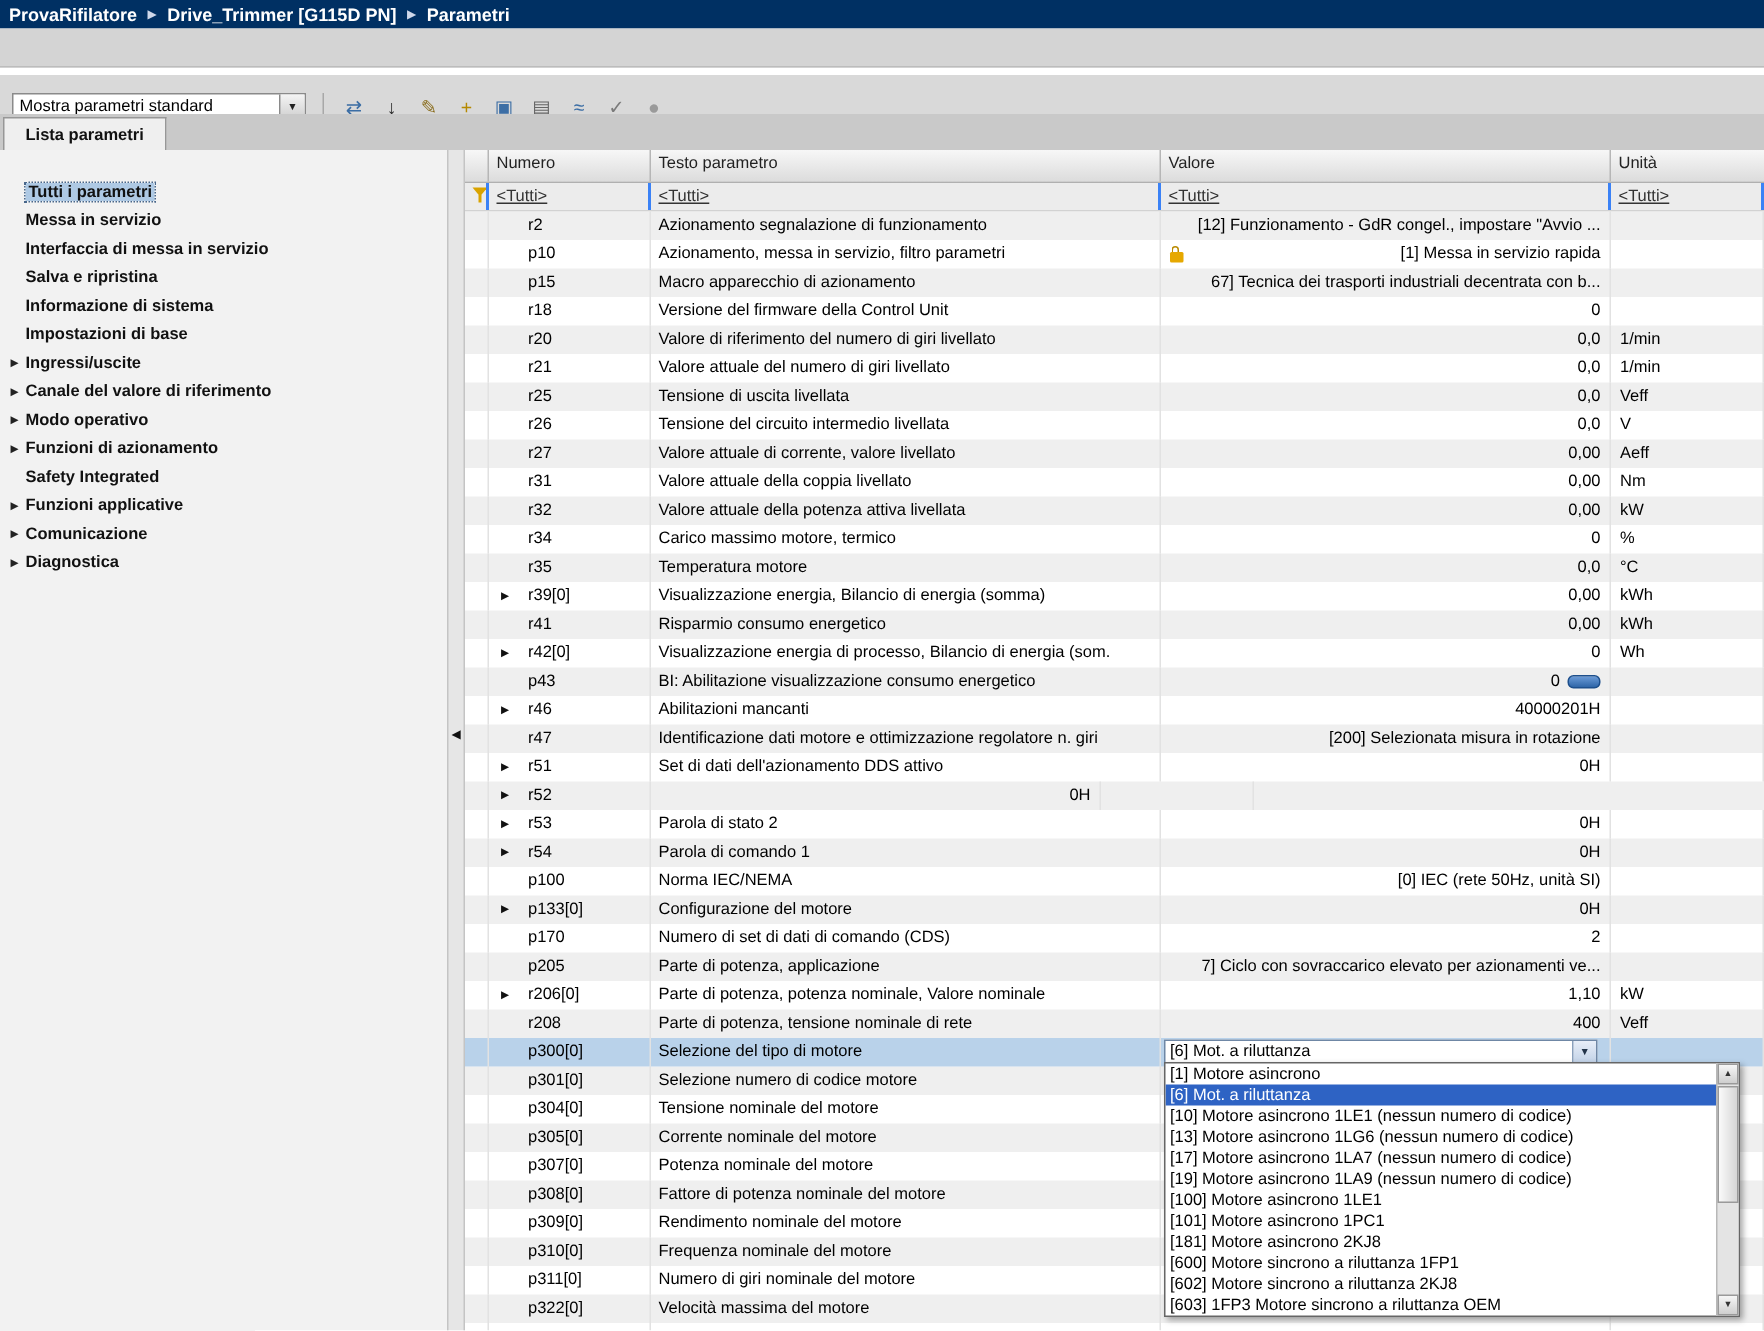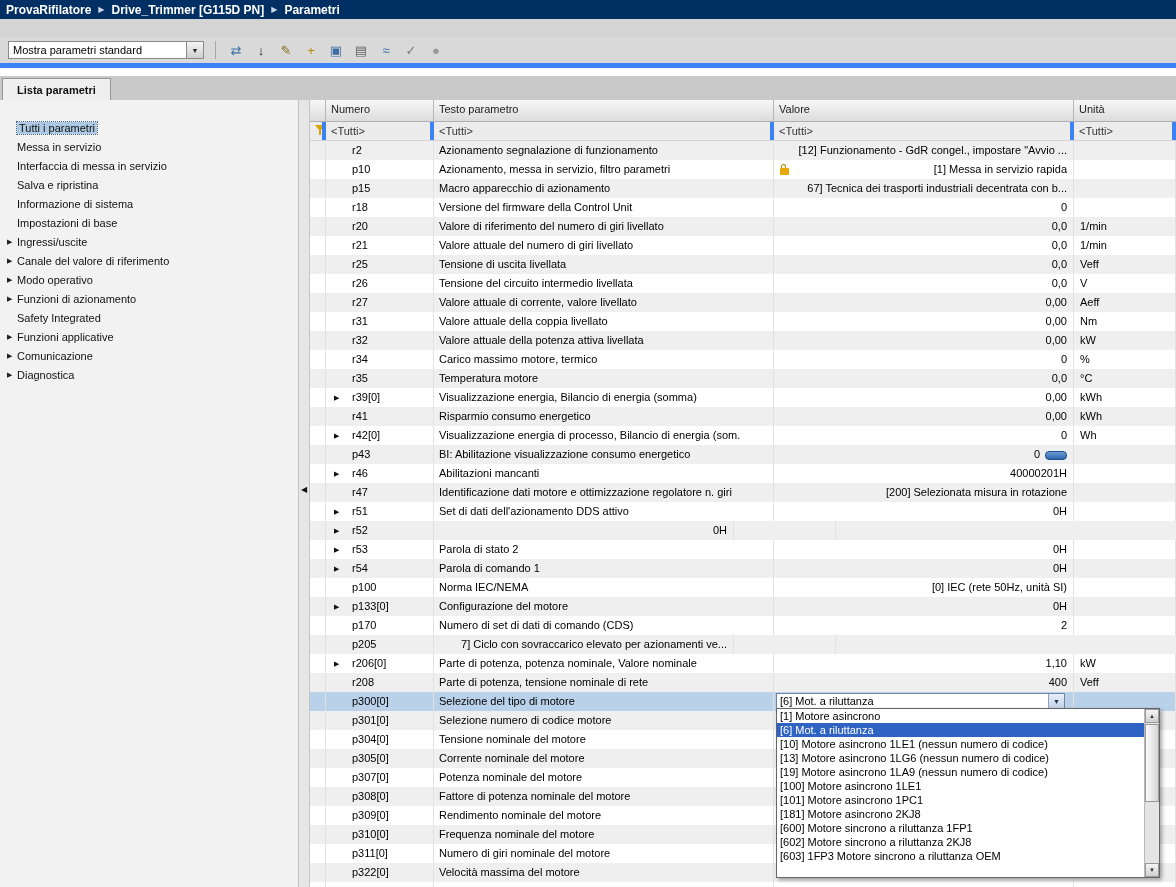--- a/index.html
+++ b/index.html
@@ -13,23 +13,23 @@
     position:absolute;left:0;top:0;width:100%;height:19px;box-sizing:border-box;
     background:var(--bcbg,#003063);color:#fff;font-size:12px;font-weight:bold;
     display:flex;align-items:center;gap:7px;padding-left:6px;white-space:nowrap;
   }
   .breadcrumb .sep{font-size:8px;color:#cfd8ea;font-weight:normal;}
   .breadcrumb .crumb{cursor:default;}
   
   .strip{position:absolute;left:0;top:19px;width:100%;height:26px;background:#d4d4d4;border-bottom:1px solid #bcbcbc;box-sizing:border-box;}
   
   .toolbar{
-    position:absolute;left:0;top:37px;width:100%;height:31px;box-sizing:border-box;
-    background:#d9d9d9;border-bottom:5px solid #3b82f6;
-    display:flex;align-items:center;padding-left:8px;gap:4px;
+    position:absolute;left:0;top:50px;width:100%;height:31px;box-sizing:border-box;
+    background:#d9d9d9;border-bottom:1px solid #3b82f6;
+    display:flex;align-items:flex-end;padding-left:8px;gap:4px;
   }
   .select{
     width:196px;height:18px;background:#fff;border:1px solid #8a8a8a;box-sizing:border-box;
     display:flex;align-items:center;font-size:11px;padding-left:4px;cursor:default;
   }
   .select .sval{flex:1;overflow:hidden;white-space:nowrap;}
   .select .sbtn{width:16px;height:16px;background:linear-gradient(#f4f4f4,#cfcfcf);border-left:1px solid #8a8a8a;
     display:flex;align-items:center;justify-content:center;font-size:7px;color:#222;}
   .vsep{width:1px;height:18px;background:#a8a8a8;margin:0 7px;}
   .tbicons{display:flex;align-items:center;gap:7px;}
@@ -41,37 +41,37 @@
     background:#efefef;border:1px solid #979797;border-bottom:none;
     display:flex;align-items:center;font-size:11px;font-weight:bold;color:#111;
   }
   
   .sidebar{
     position:absolute;left:0;top:100px;width:298px;bottom:0;background:#f2f2f2;
     padding-top:18px;box-sizing:border-box;overflow:hidden;
   }
   .side-item{height:19px;display:flex;align-items:center;font-size:11px;color:#111;padding-left:7px;cursor:default;}
   .side-item .arrow{width:10px;font-size:7px;color:#222;flex:none;}
-  .slabel{white-space:nowrap;}
+  .slabel{white-space:nowrap;font-weight:bold;}
   .slabel.sel{background:#aec9e4;outline:1px dotted #49678a;padding:0 2px;}
   
   .splitter{position:absolute;left:298px;top:100px;width:12px;bottom:0;background:#e6e6e6;
     border-left:1px solid #c4c4c4;border-right:1px solid #c4c4c4;box-sizing:border-box;}
   .collapse{position:absolute;left:0;top:385px;width:10px;text-align:center;font-size:8px;color:#111;cursor:pointer;}
   
   .table{position:absolute;left:310px;top:100px;width:866px;height:787px;background:#fff;font-size:11px;overflow:hidden;}
   .thead{display:flex;height:22px;background:linear-gradient(#f7f7f7,#dcdcdc);border-bottom:1px solid #b0b0b0;box-sizing:border-box;}
   .th{box-sizing:border-box;line-height:18px;padding-left:5px;border-right:1px solid #b6b6b6;color:#222;overflow:hidden;white-space:nowrap;cursor:default;}
   .c0{width:16px;flex:none;padding-left:0;}
   .c1{width:108px;flex:none;}
   .c2{width:340px;flex:none;}
   .c3{width:300px;flex:none;}
   .c4{width:102px;flex:none;border-right:none;}
   .frow{display:flex;height:19px;background:#ececec;border-bottom:1px solid #d2d2d2;box-sizing:border-box;color:#333;}
-  .fcell{box-sizing:border-box;line-height:18px;padding-left:5px;border-right:4px solid #3b82f6;overflow:hidden;white-space:nowrap;}
+  .fcell{box-sizing:border-box;line-height:18px;padding-left:5px;border-right:2px solid #3b82f6;overflow:hidden;white-space:nowrap;text-decoration:underline;}
   .funnel{display:block;width:11px;height:11px;position:relative;margin:3px auto 0;}
   .funnel:before{content:"";position:absolute;left:0;top:0;width:0;height:0;
     border-left:5px solid transparent;border-right:5px solid transparent;border-top:6px solid var(--funnel,#d9a300);}
   .funnel:after{content:"";position:absolute;left:4px;top:5px;width:2px;height:5px;background:var(--funnel,#d9a300);}
   .rows{position:relative;}
   .trow{display:flex;height:19px;box-sizing:border-box;}
   .trow:nth-child(odd){background:#efefef;}
   .trow:nth-child(even){background:#ffffff;}
   .trow.selected .cell{background:#b9d2ea;}
   .cell{box-sizing:border-box;line-height:19px;border-right:1px solid #e2e2e2;overflow:hidden;white-space:nowrap;color:#000;}
@@ -401,20 +401,21 @@
       <div class="trow">
         <div class="cell c0"></div>
         <div class="cell c1 num"><span>p170</span></div>
         <div class="cell c2 txt">Numero di set di dati di comando (CDS)</div>
         <div class="cell c3 val"><span>2</span></div>
         <div class="cell c4 unit"></div>
       </div>
       <div class="trow">
         <div class="cell c0"></div>
         <div class="cell c1 num"><span>p205</span></div>
+        <div class="cell c2 txt">Parte di potenza, applicazione</div>
         <div class="cell c3 val"><span>7] Ciclo con sovraccarico elevato per azionamenti ve...</span></div>
         <div class="cell c4 unit"></div>
       </div>
       <div class="trow">
         <div class="cell c0"></div>
         <div class="cell c1 num"><span class="exp">▶</span><span>r206[0]</span></div>
         <div class="cell c2 txt">Parte di potenza, potenza nominale, Valore nominale</div>
         <div class="cell c3 val"><span>1,10</span></div>
         <div class="cell c4 unit">kW</div>
       </div>
@@ -508,20 +509,21 @@
         <div class="cell c4 unit"></div>
       </div>
     </div>
 
   <div class="dropdown">
     <div class="dlist">
         <div class="ditem">[1] Motore asincrono</div>
         <div class="ditem hl">[6] Mot. a riluttanza</div>
         <div class="ditem">[10] Motore asincrono 1LE1 (nessun numero di codice)</div>
         <div class="ditem">[13] Motore asincrono 1LG6 (nessun numero di codice)</div>
+        <div class="ditem">[17] Motore asincrono 1LA7 (nessun numero di codice)</div>
         <div class="ditem">[19] Motore asincrono 1LA9 (nessun numero di codice)</div>
         <div class="ditem">[100] Motore asincrono 1LE1</div>
         <div class="ditem">[101] Motore asincrono 1PC1</div>
         <div class="ditem">[181] Motore asincrono 2KJ8</div>
         <div class="ditem">[600] Motore sincrono a riluttanza 1FP1</div>
         <div class="ditem">[602] Motore sincrono a riluttanza 2KJ8</div>
         <div class="ditem">[603] 1FP3 Motore sincrono a riluttanza OEM</div>
       </div>
     <div class="dscroll">
       <div class="dup">▲</div>

